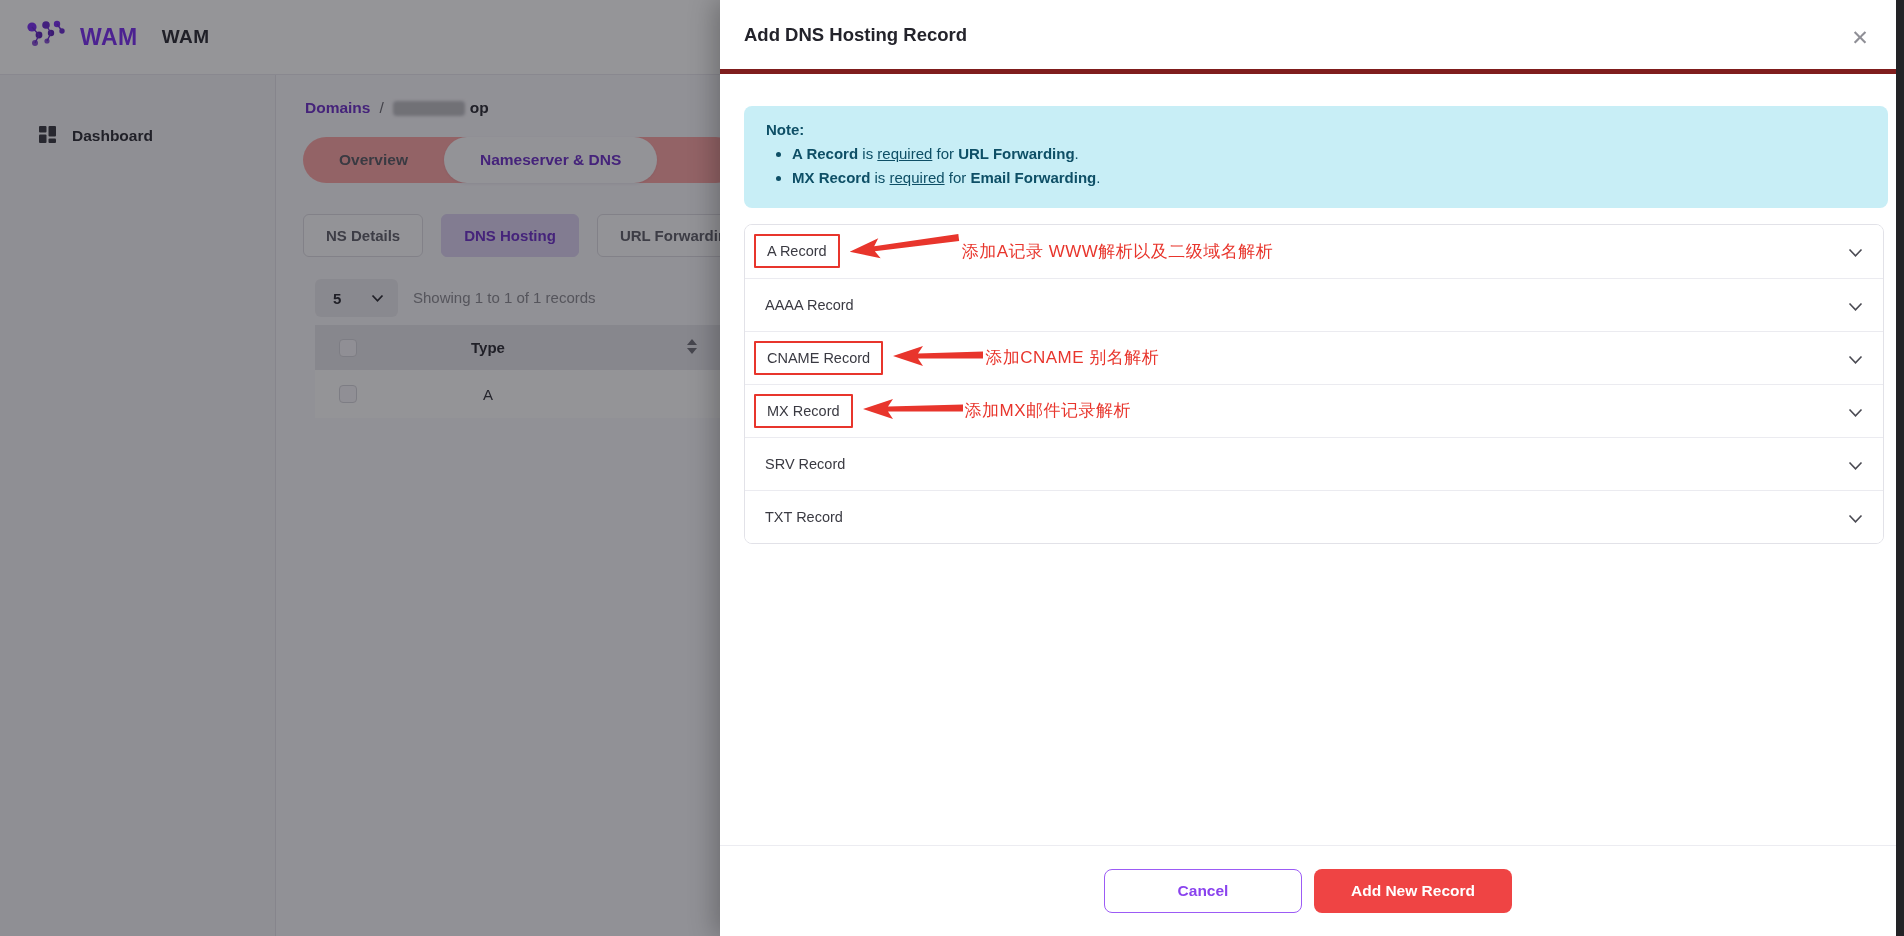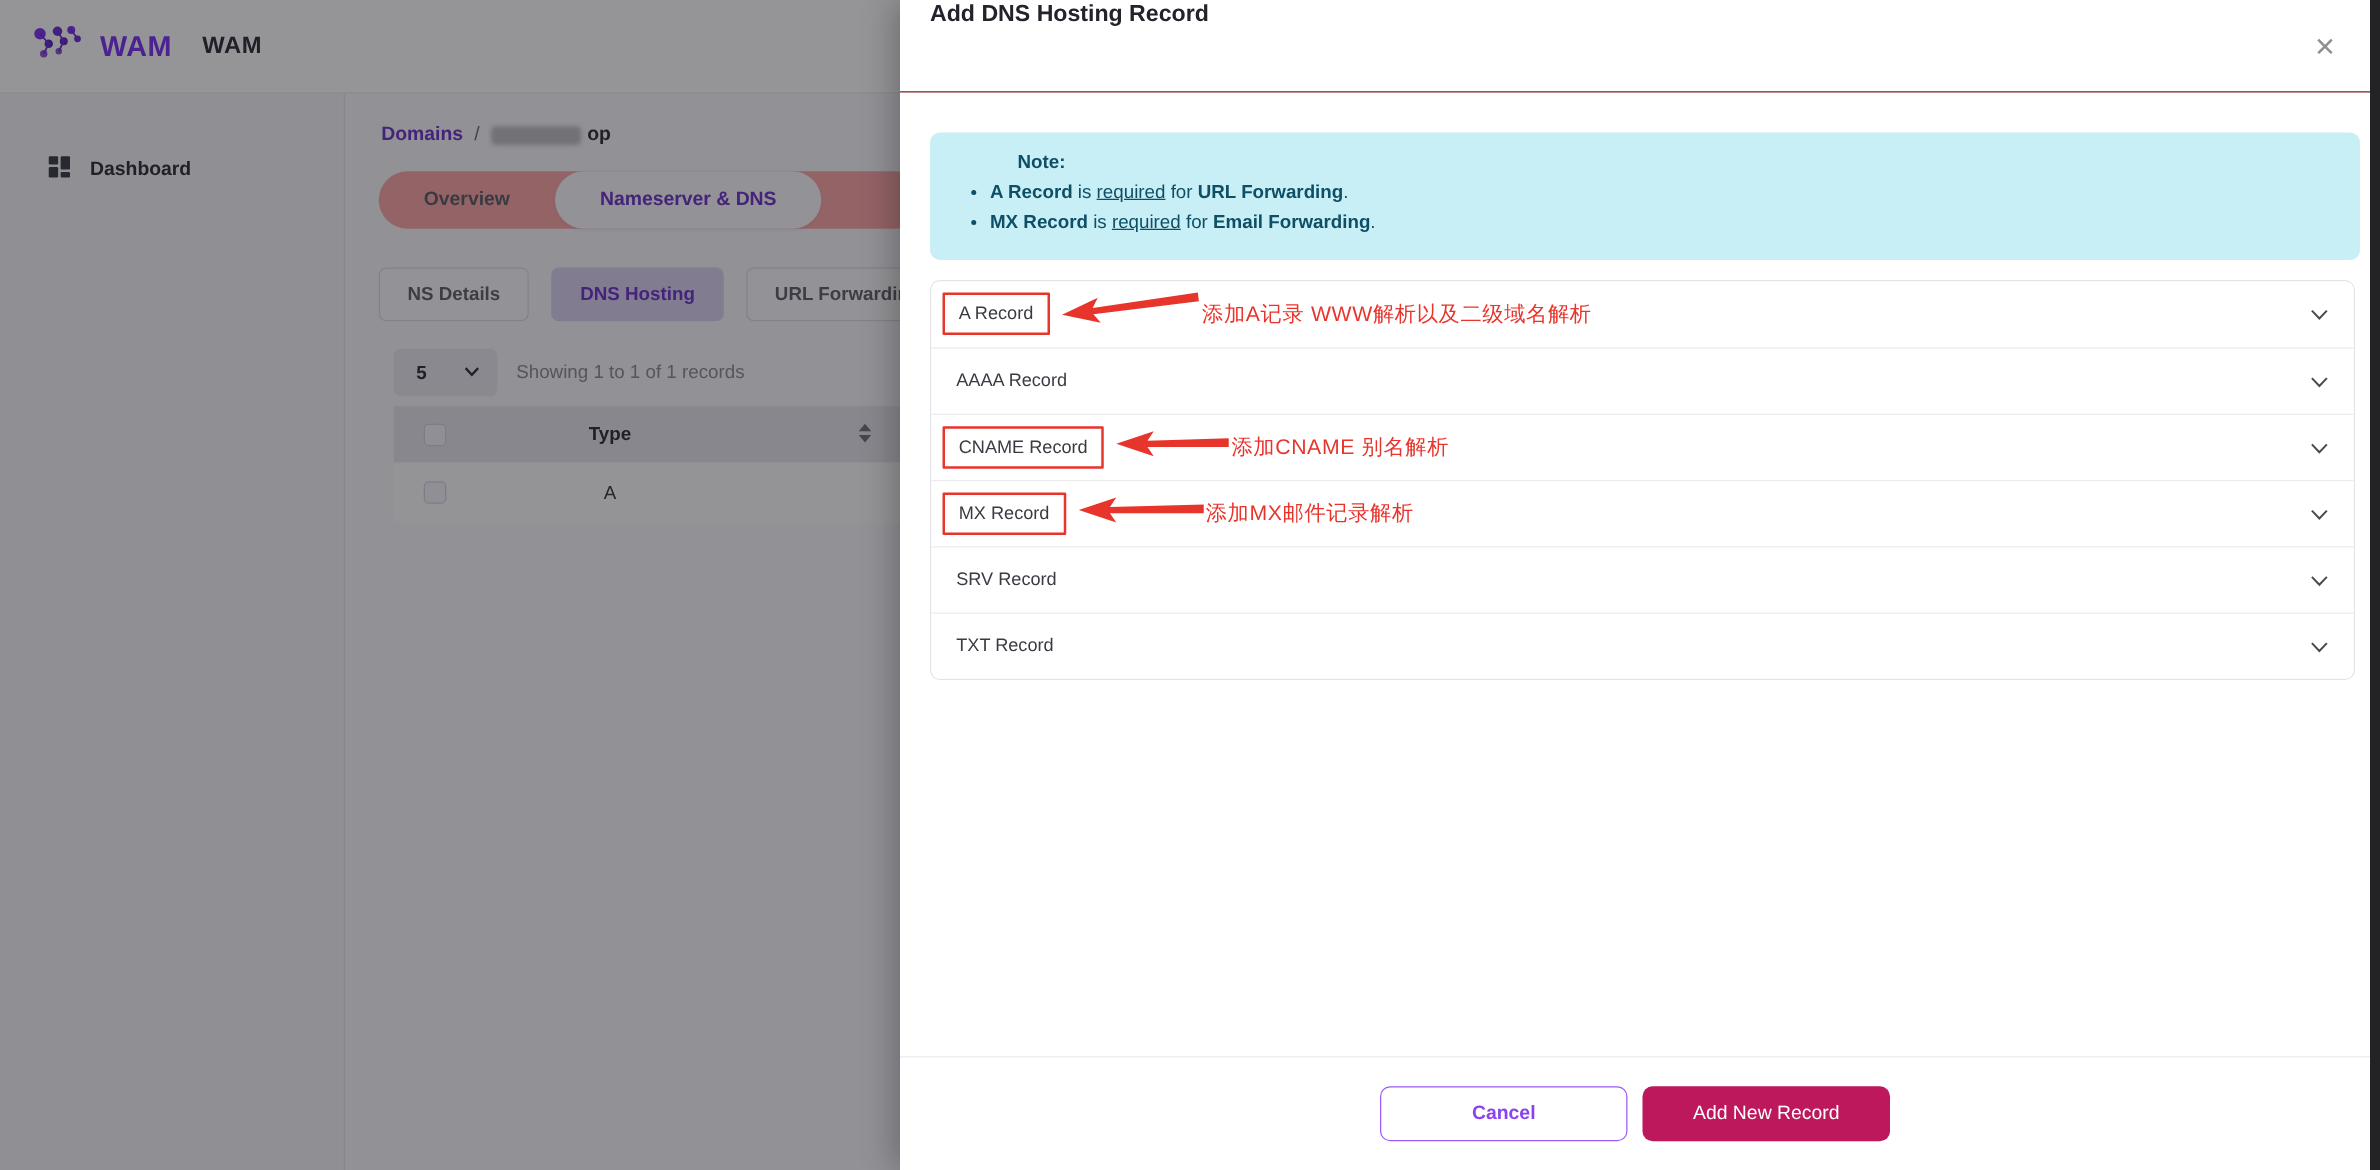--- a/index.html
+++ b/index.html
@@ -44,47 +44,47 @@
   .sorticon { position:absolute; left:372px; top:14px; width:10px; height:16px; cursor:pointer; }
   .sorticon:before { content:""; position:absolute; left:0; top:0; border-left:5px solid transparent; border-right:5px solid transparent; border-bottom:6px solid #6f6f78; }
   .sorticon:after  { content:""; position:absolute; left:0; bottom:1px; border-left:5px solid transparent; border-right:5px solid transparent; border-top:6px solid #6f6f78; }
   .td-type { position:absolute; left:118px; top:0; width:110px; height:48px; display:flex; align-items:center; justify-content:center; font-size:15px; color:#33333b; }
 
   
   .overlay { position:absolute; left:0; top:0; width:1904px; height:936px; background:rgba(20,20,26,.45); z-index:10; }
   .modal { position:absolute; left:720px; top:0; width:1176px; height:936px; background:#ffffff; z-index:20; box-shadow:-6px 0 24px rgba(0,0,0,.25); }
   .scroll-strip { position:absolute; left:1896px; top:0; width:8px; height:936px; background:#232326; z-index:30; }
 
-  .m-header { position:relative; height:74px; border-bottom:1px solid #7f1d1d; display:flex; padding:0 24px; }
+  .m-header { position:relative; height:74px; border-bottom:5px solid #7f1d1d; display:flex; align-items:center; padding:0 24px; }
   .m-title { font-size:18.5px; font-weight:600; color:#23232b; }
   .m-close { position:absolute; right:22px; top:24px; width:28px; height:28px; display:flex; align-items:center; justify-content:center; font-size:21px; color:#8f8f96; cursor:pointer; }
 
   .m-body { position:absolute; left:0; top:74px; width:1176px; height:771px; padding:32px 32px 0 24px; }
   .note { width:1144px; background:#c8eef6; border-radius:8px; padding:15px 22px 17px 22px; color:#0e4f66; }
-  .note-head { font-size:15px; font-weight:700; margin-bottom:4px;margin-left:48px; }
+  .note-head { font-size:15px; font-weight:700; margin-bottom:4px; }
   .note ul { list-style:disc; padding-left:26px; }
   .note li { font-size:15px; line-height:1.62; }
   .note b { font-weight:700; }
   .note u { text-decoration:underline; }
 
   .accordion { margin-top:16px; width:1140px; border:1px solid #e2e2e8; border-radius:8px; background:#fff; overflow:hidden; }
   .acc-row { position:relative; height:53px; display:flex; align-items:center; padding:0 20px; border-top:1px solid #ebebf0; cursor:pointer; background:#fff; }
   .acc-row:first-child { border-top:none; }
   .acc-label { font-size:14.5px; color:#3a3a42; }
   .acc-chevron { position:absolute; right:20px; top:19px; }
   .redbox { border:2px solid #e8352c; padding:7px 11px; margin-left:-11px; border-radius:1px; }
   .anno { display:flex; align-items:center; margin-left:10px; gap:0; }
   .anno-arrow { flex:none; }
   .anno-arrow.slant { transform:rotate(-7deg) translateY(-4px); }
   .anno-text { font-size:17px; color:#e8352c; font-weight:500; letter-spacing:.5px; white-space:nowrap; }
 
   .m-footer { position:absolute; left:0; bottom:0; width:1176px; height:91px; border-top:1px solid #ececf1; display:flex; align-items:center; justify-content:center; gap:12px; background:#fff; }
   .btn { width:198px; height:44px; border-radius:8px; font-size:15.5px; display:flex; align-items:center; justify-content:center; cursor:pointer; font-family:"Liberation Sans",sans-serif; }
   .btn-cancel { background:#ffffff; border:1.5px solid #9c5bf5; color:#8a43ee; font-weight:600; }
-  .btn-submit { background:#be185d; border:none; color:#ffffff; font-weight:400; }
+  .btn-submit { background:#ef4444; border:none; color:#ffffff; font-weight:700; }
 </style>
 </head>
 <body>
 
 <div class="stage">
 
   <div class="topbar">
     <div class="logo-wrap">
       <span>
         <svg width="44" height="32" viewBox="0 0 44 32">

